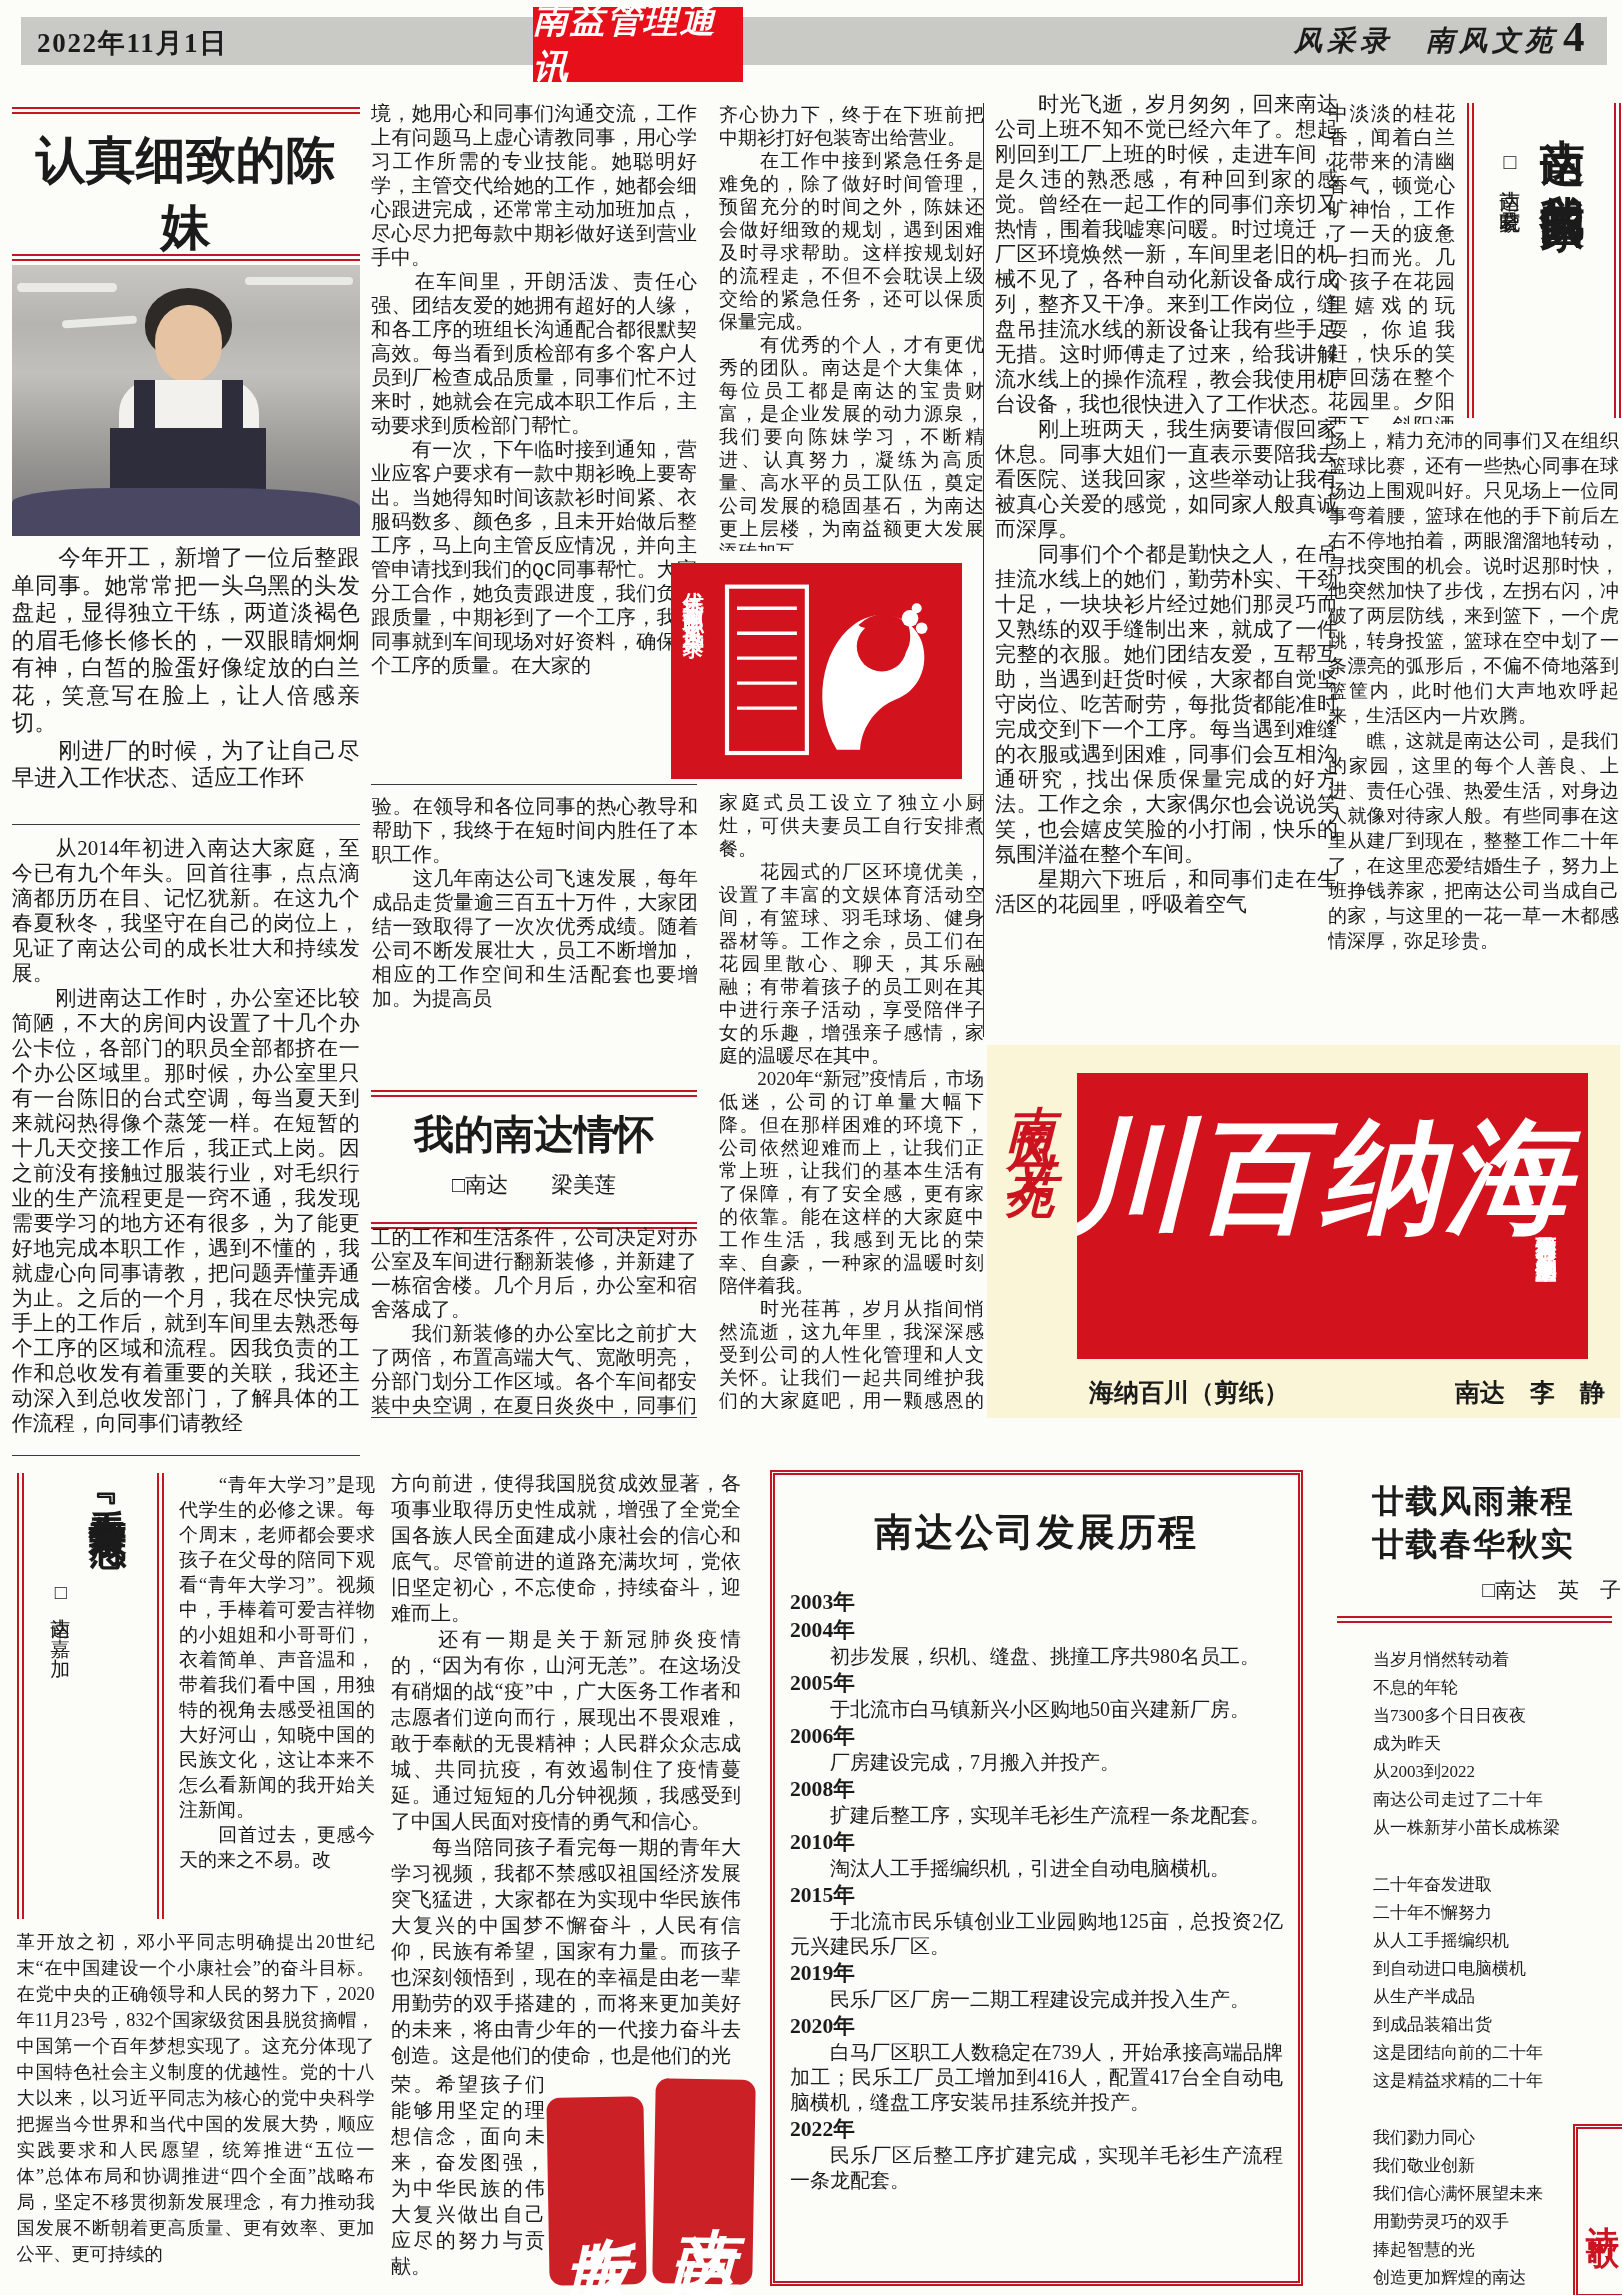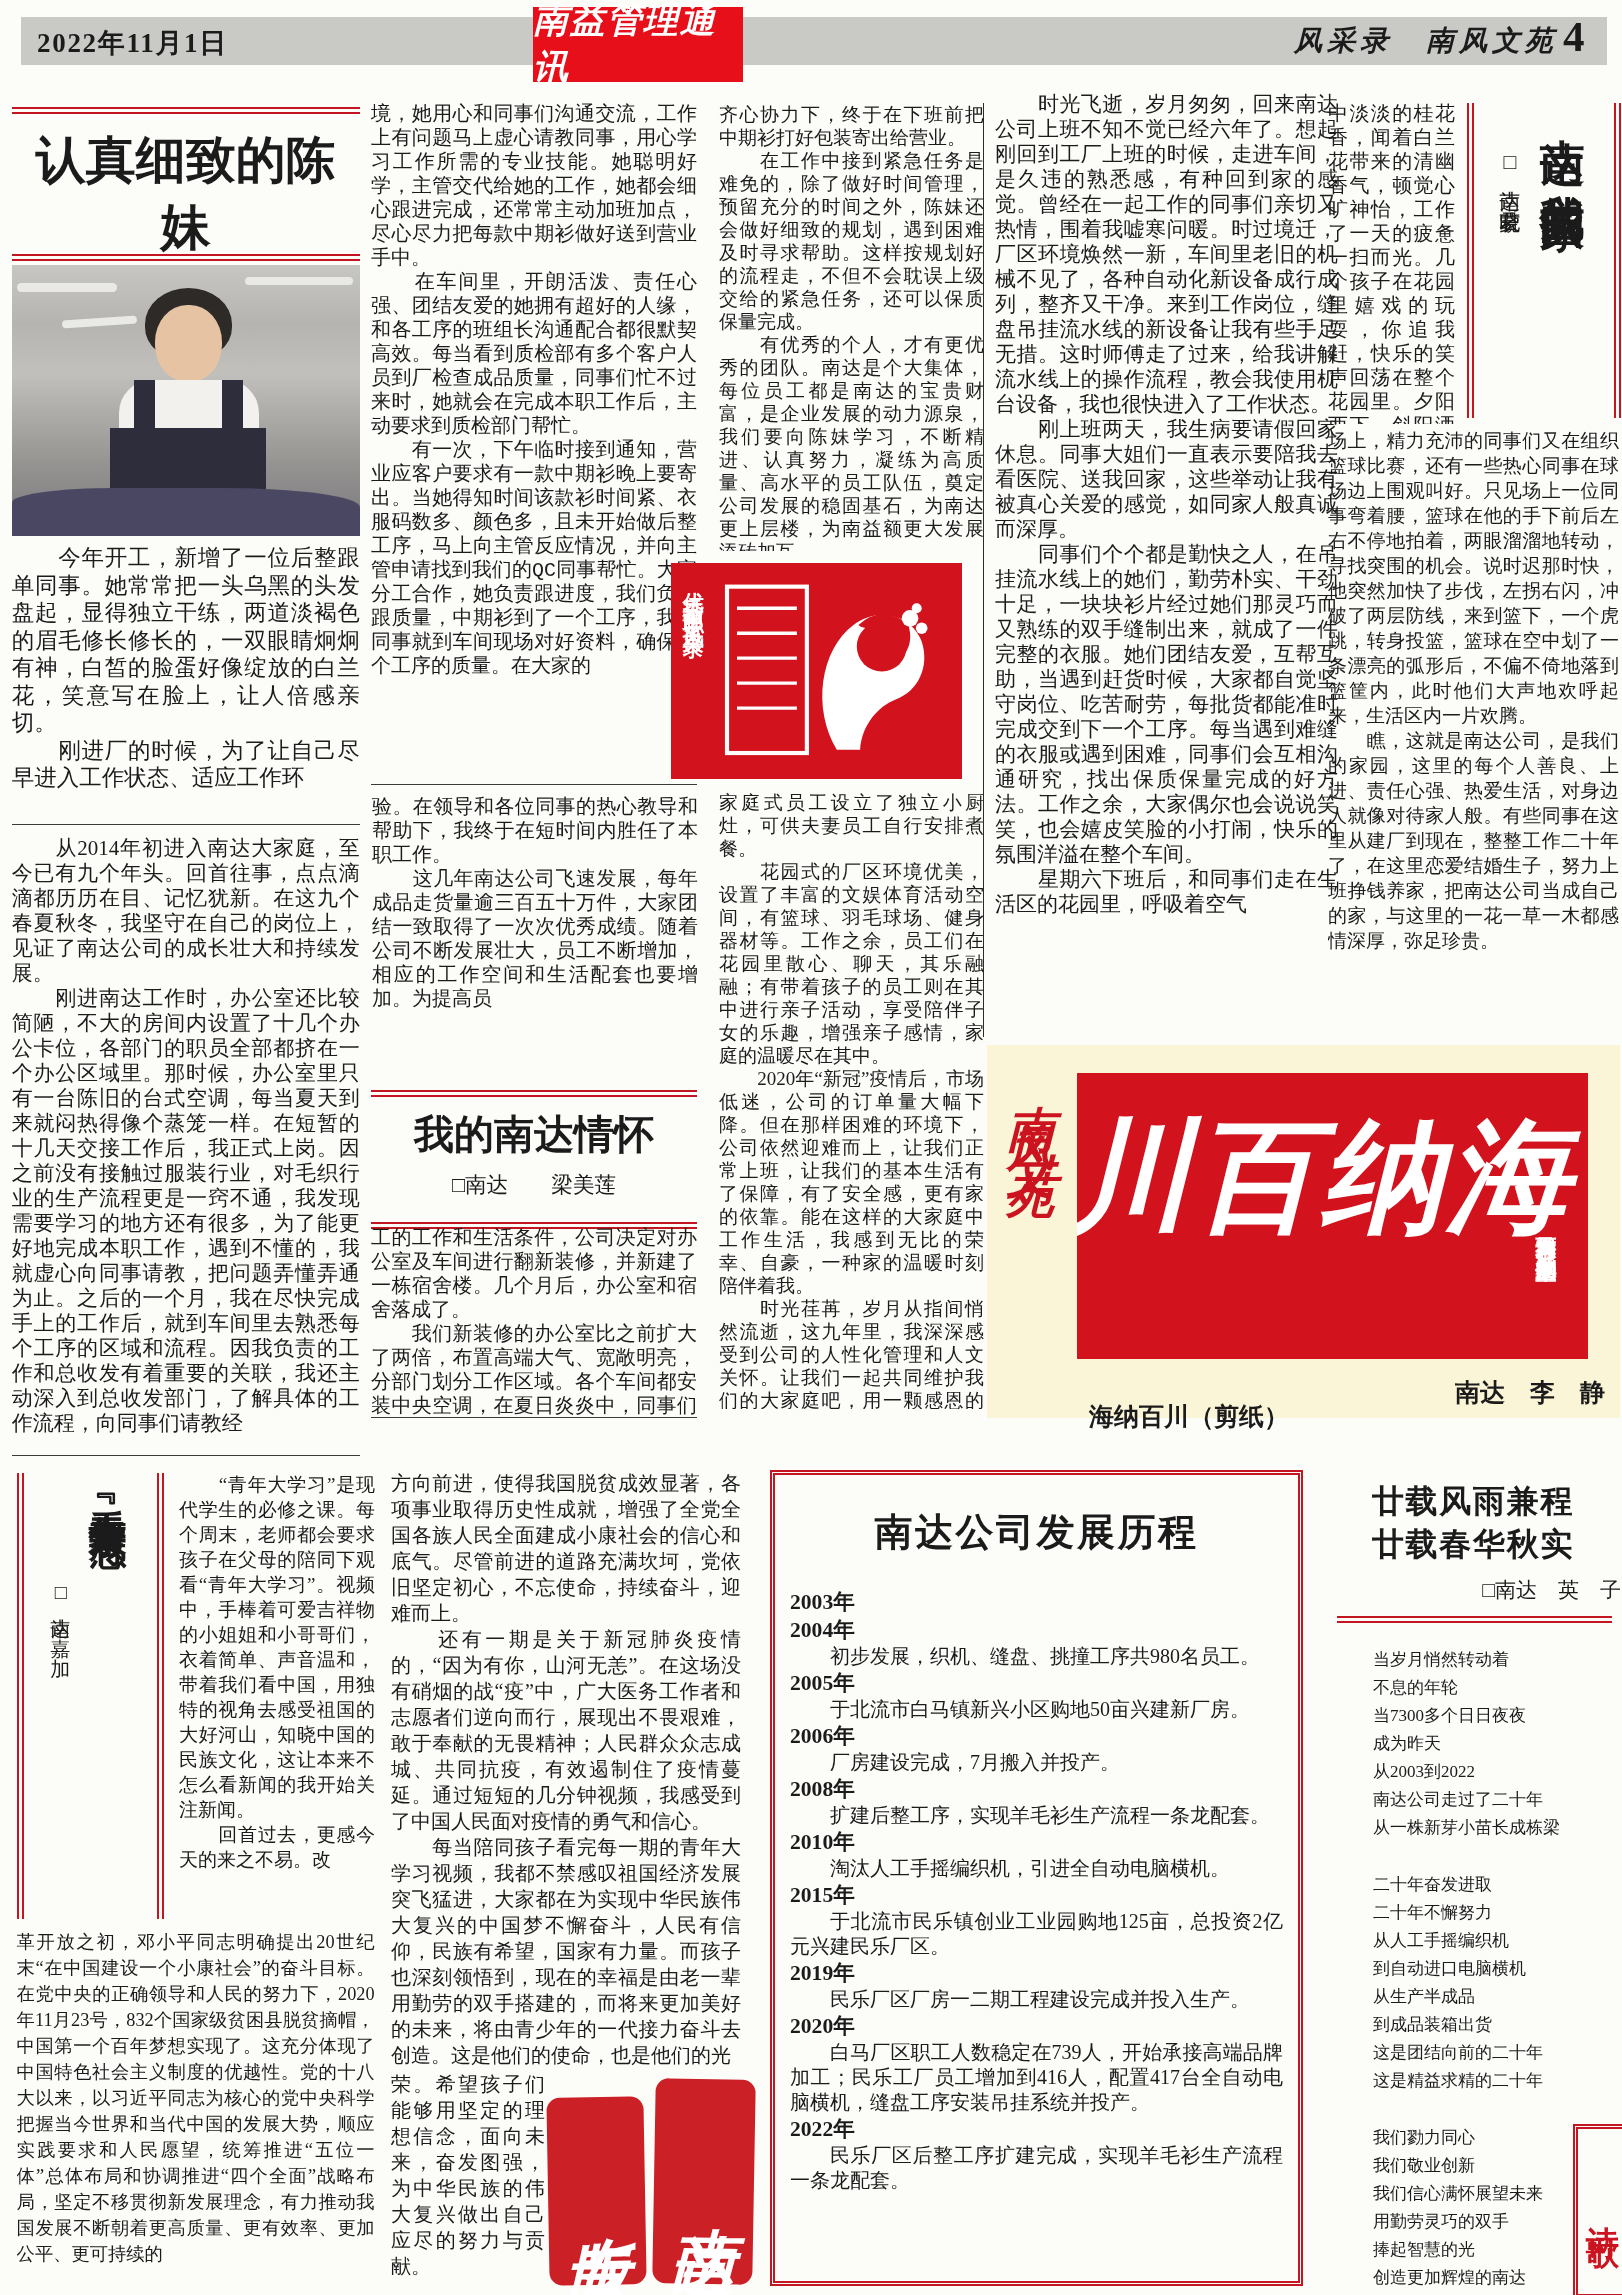--- a/index.html
+++ b/index.html
@@ -171,21 +171,21 @@
 
   <div class="abs just fs23b" style="left:1328px;top:428px;width:291px;height:588px;">场上，精力充沛的同事们又在组织篮球比赛，还有一些热心同事在球场边上围观叫好。只见场上一位同事弯着腰，篮球在他的手下前后左右不停地拍着，两眼溜溜地转动，寻找突围的机会。说时迟那时快，他突然加快了步伐，左拐右闪，冲破了两层防线，来到篮下，一个虎跳，转身投篮，篮球在空中划了一条漂亮的弧形后，不偏不倚地落到篮筐内，此时他们大声地欢呼起来，生活区内一片欢腾。
 　　瞧，这就是南达公司，是我们的家园，这里的每个人善良、上进、责任心强、热爱生活，对身边人就像对待家人般。有些同事在这里从建厂到现在，整整工作二十年了，在这里恋爱结婚生子，努力上班挣钱养家，把南达公司当成自己的家，与这里的一花一草一木都感情深厚，弥足珍贵。</div>
 
   <div class="abs" id="cream">
     <div id="nanfeng">南风文苑</div>
     <div id="artbox">
       <div id="calli">海纳百川</div>
       <div id="subcalli">海纳百川有容乃大　壁立千仞无欲则刚</div>
     </div>
-    <div class="abs cap" style="left:102px;top:331px;margin-top:24px;">海纳百川（剪纸）</div>
+    <div class="abs cap" style="left:102px;top:331px;">海纳百川（剪纸）</div>
     <div class="abs cap" style="left:468px;top:331px;">南达　李　静</div>
   </div>
 
   <div class="abs vblock" style="left:16.6px;top:1473px;width:133px;height:446px;">
     <div class="vbyline" style="font-size:20px;margin:108px 6.7px 0 0;">□南达　嘉　加</div>
     <div class="vtitle" style="font-size:38px;letter-spacing:2.5px;margin-top:5px;">看『青年大学习』有感</div>
   </div>
 
   <div class="abs just fs23b" style="left:179px;top:1472px;width:196px;height:453px;">　　“青年大学习”是现代学生的必修之课。每个周末，老师都会要求孩子在父母的陪同下观看“青年大学习”。视频中，手棒着可爱吉祥物的小姐姐和小哥哥们，衣着简单、声音温和，带着我们看中国，用独特的视角去感受祖国的大好河山，知晓中国的民族文化，这让本来不怎么看新闻的我开始关注新闻。
 　　回首过去，更感今天的来之不易。改</div>

